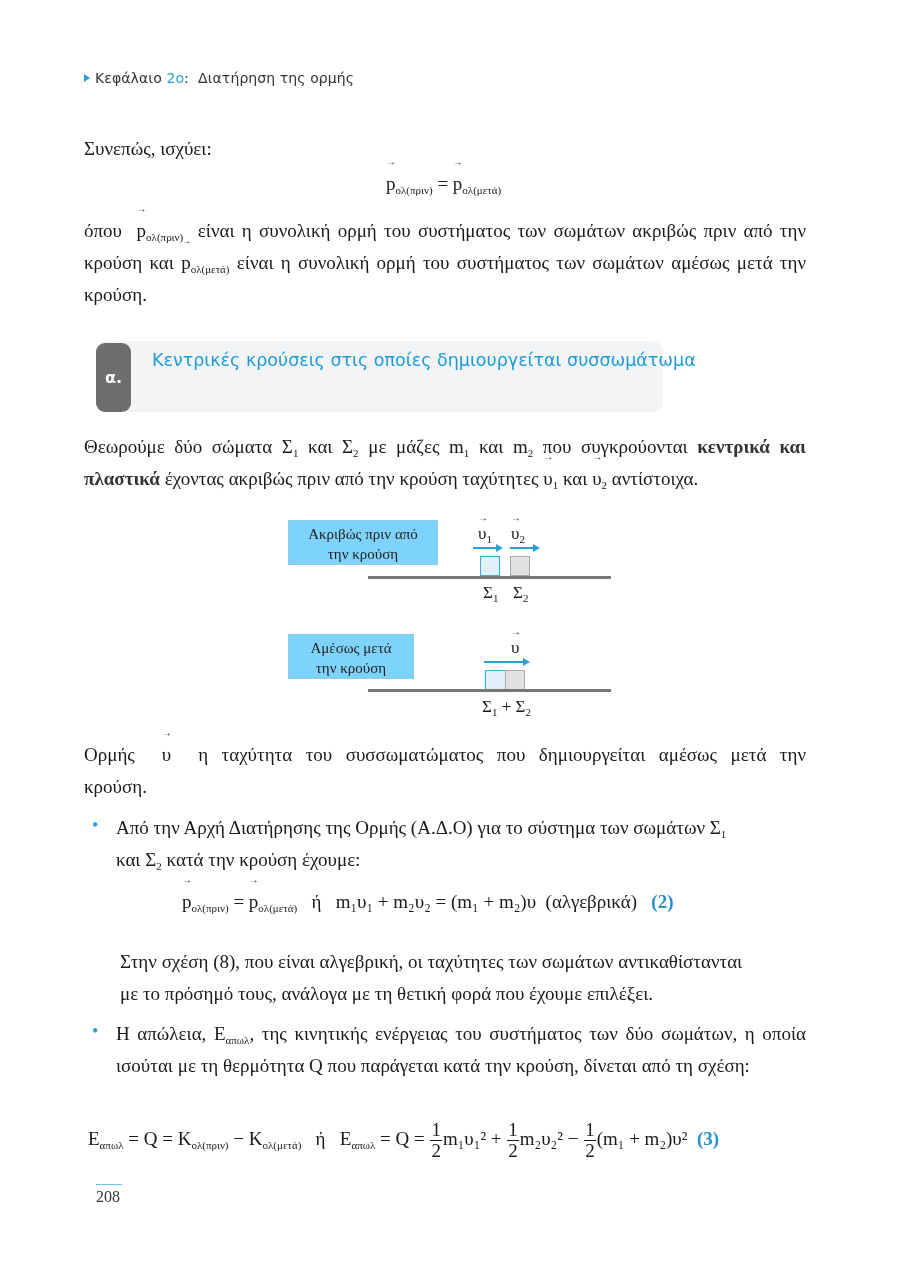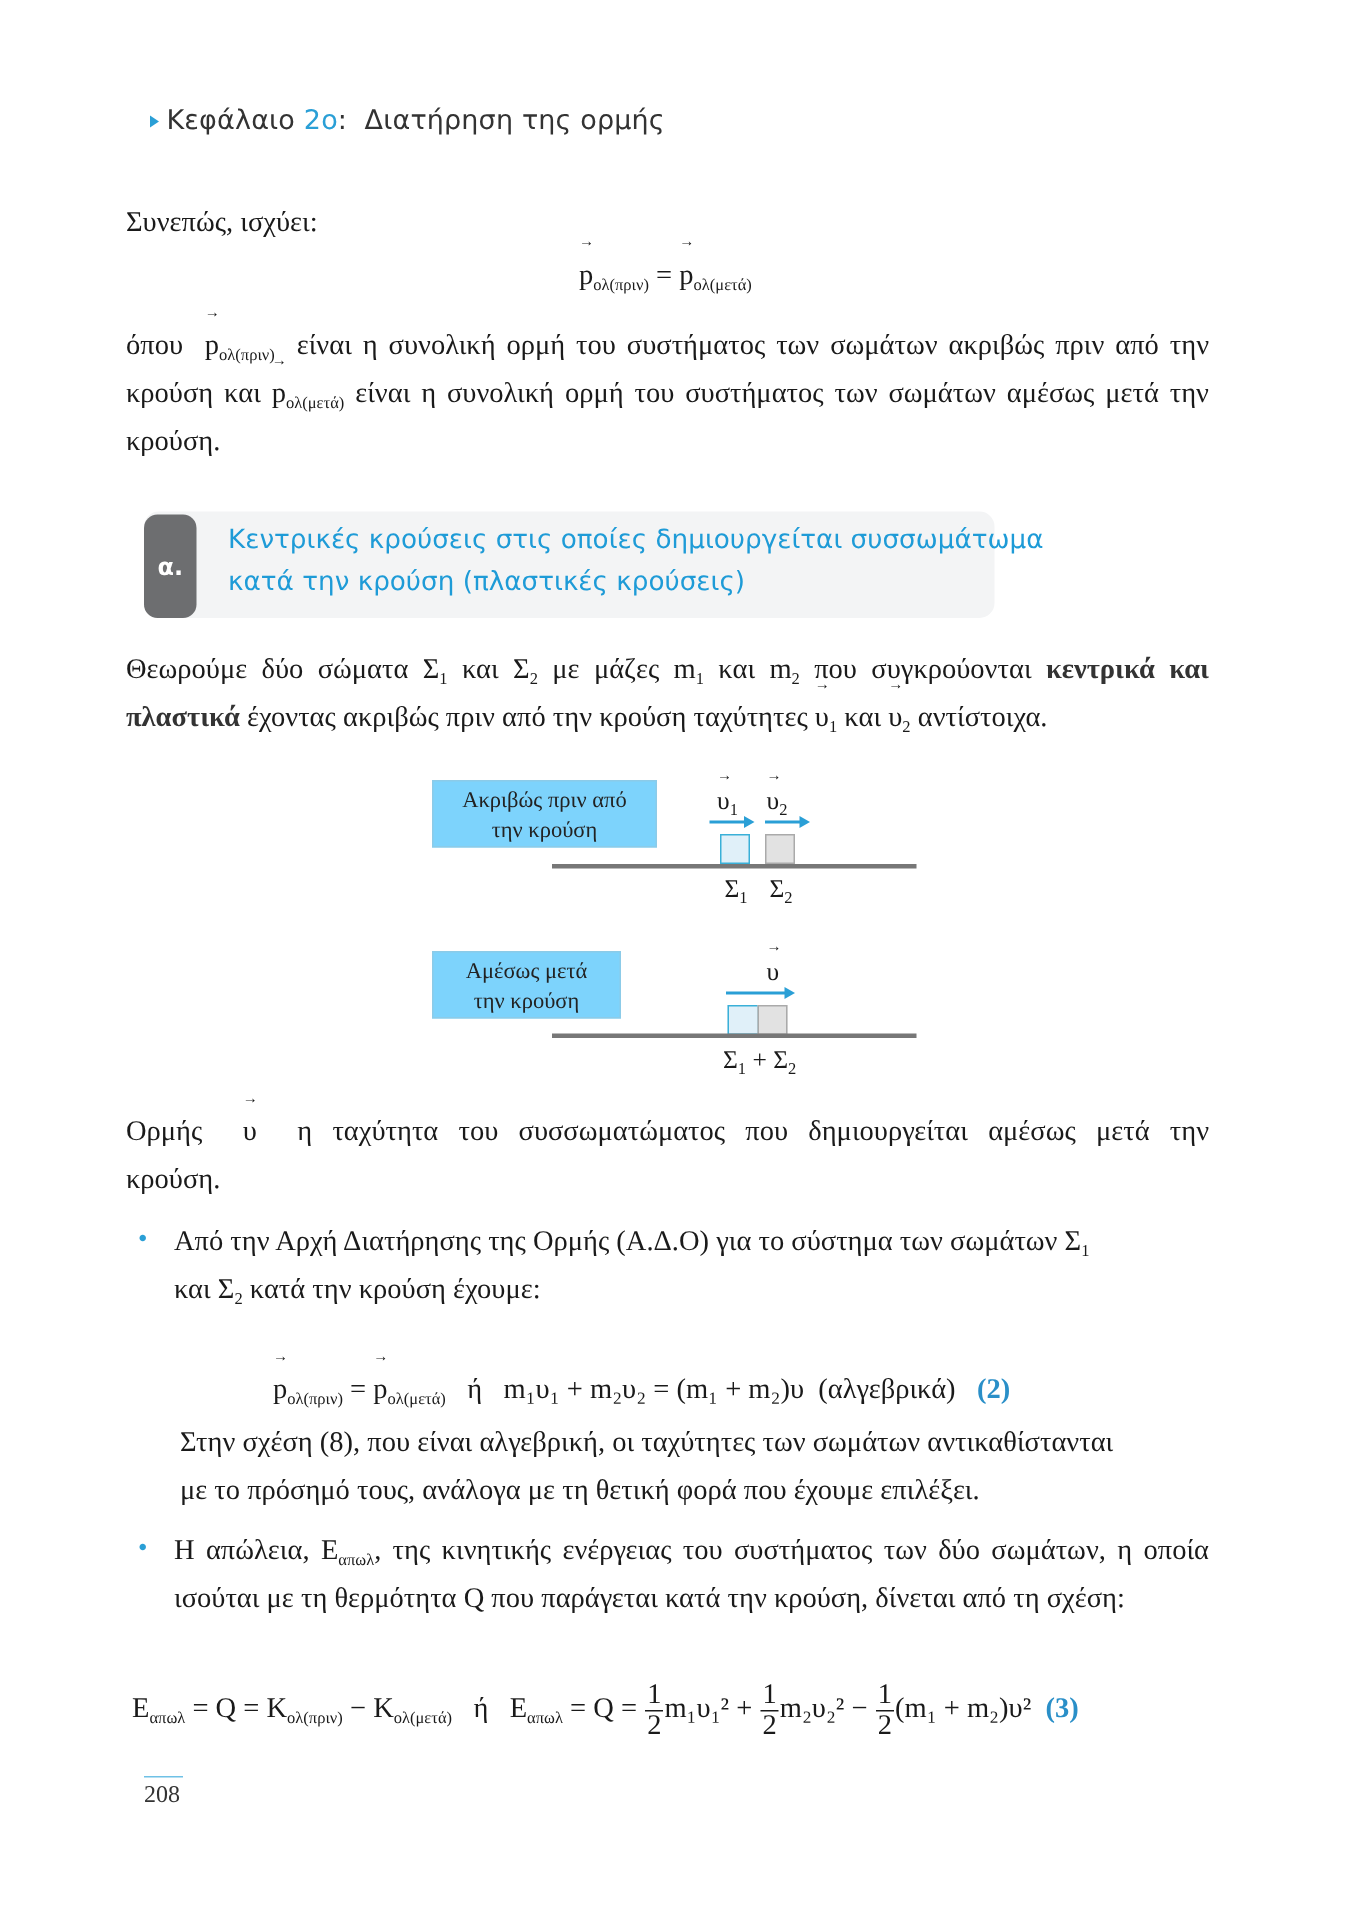--- a/index.html
+++ b/index.html
@@ -1,20 +1,20 @@
 <!DOCTYPE html>
 <html><head>
 <meta charset="utf-8">
 <style>
   html, body { margin: 0; padding: 0; background: #ffffff; }
   body { width: 900px; height: 1271px; position: relative; overflow: hidden;
          font-family: "Liberation Serif", "DejaVu Serif", serif; color: #1a1a1a; }
   .abs { position: absolute; }
-  .header { left: 100px; top: 70px; font-family: "DejaVu Sans", "Liberation Sans", sans-serif;
-            font-size: 18px; color: #333; letter-spacing: 0.1px; }
+  .header { left: 84px; top: 70px; font-family: "DejaVu Sans", "Liberation Sans", sans-serif;
+            font-size: 14px; color: #333; letter-spacing: 0.1px; }
   .header .tri { display: inline-block; width: 0; height: 0; border-top: 4px solid transparent;
                  border-bottom: 4px solid transparent; border-left: 6px solid #2a9fd6; margin-right: 5px; vertical-align: 1px; }
   .header .chap-num { color: #2a9fd6; }
   .p { font-size: 19px; line-height: 32px; text-align: justify; }
   .vec { position: relative; display: inline-block; }
   .vec::before { content: "\2192"; position: absolute; top: -11px; left: 0; width: 100%;
                  text-align: center; font-size: 10px; line-height: 10px; }
   sub { font-size: 11px; vertical-align: -4px; line-height: 0; }
   .blue { color: #2a8fc8; font-weight: bold; }
   .boldbody { font-weight: bold; color: #333; }
@@ -62,21 +62,20 @@
   <span class="vec">p</span><sub>ολ(πριν)</sub>&nbsp;
   <span>είναι η συνολική ορμή του συστήματος των σωμάτων ακριβώς πριν από την κρούση και</span>
   <span class="vec">p</span><sub>ολ(μετά)</sub>
   <span>είναι η συνολική ορμή του συστήματος των σωμάτων αμέσως μετά την κρούση.</span>
 </div>
 
 <div class="abs sec-box"></div>
 <div class="abs sec-tab">α.</div>
 <div class="abs sec-title">
   <div>Κεντρικές κρούσεις στις οποίες δημιουργείται συσσωμάτωμα</div>
-  <div>κατά την κρούση (πλαστικές κρούσεις)</div>
 </div>
 
 <div class="abs p" style="left:84px; top:431px; width:722px;">
   <span>Θεωρούμε δύο σώματα Σ</span><sub>1</sub><span> και Σ</span><sub>2</sub><span> με μάζες m</span><sub>1</sub><span> και m</span><sub>2</sub><span> που συγκρούονται </span><span class="boldbody">κεντρικά και</span>
   <span class="boldbody">πλαστικά</span><span> έχοντας ακριβώς πριν από την κρούση ταχύτητες </span><span class="vec">υ</span><sub>1</sub><span> και </span><span class="vec">υ</span><sub>2</sub><span> αντίστοιχα.</span>
 </div>
 
 <div>
   <div class="abs lbl-box" style="left:288px; top:520px; width:150px; height:45px;">
     <div>Ακριβώς πριν από</div>
@@ -109,21 +108,21 @@
   <span class="vec">υ</span>&nbsp;
   <span>η ταχύτητα του συσσωματώματος που δημιουργείται αμέσως μετά την κρούση.</span>
 </div>
 
 <div class="abs bullet" style="left:92px; top:815px;">•</div>
 <div class="abs p" style="left:116px; top:812px; width:690px;">
   <span>Από την Αρχή Διατήρησης της Ορμής (Α.Δ.Ο) για το σύστημα των σωμάτων Σ</span><sub>1</sub><br>
   <span>και Σ</span><sub>2</sub><span> κατά την κρούση έχουμε:</span>
 </div>
 
-<div class="abs p" style="left:182px; top:886px; white-space:nowrap;margin-top:25px;">
+<div class="abs p" style="left:182px; top:886px; white-space:nowrap;">
   <span class="vec">p</span><sub>ολ(πριν)</sub>
   <span>=</span>
   <span class="vec">p</span><sub>ολ(μετά)</sub>
   &nbsp;&nbsp;<span>ή</span>&nbsp;&nbsp;
   <span>m₁υ₁ + m₂υ₂ = (m₁ + m₂)υ</span>
   &nbsp;<span>(αλγεβρικά)</span>&nbsp;&nbsp;
   <span class="blue">(2)</span>
 </div>
 
 <div class="abs p" style="left:120px; top:946px; width:688px;">

